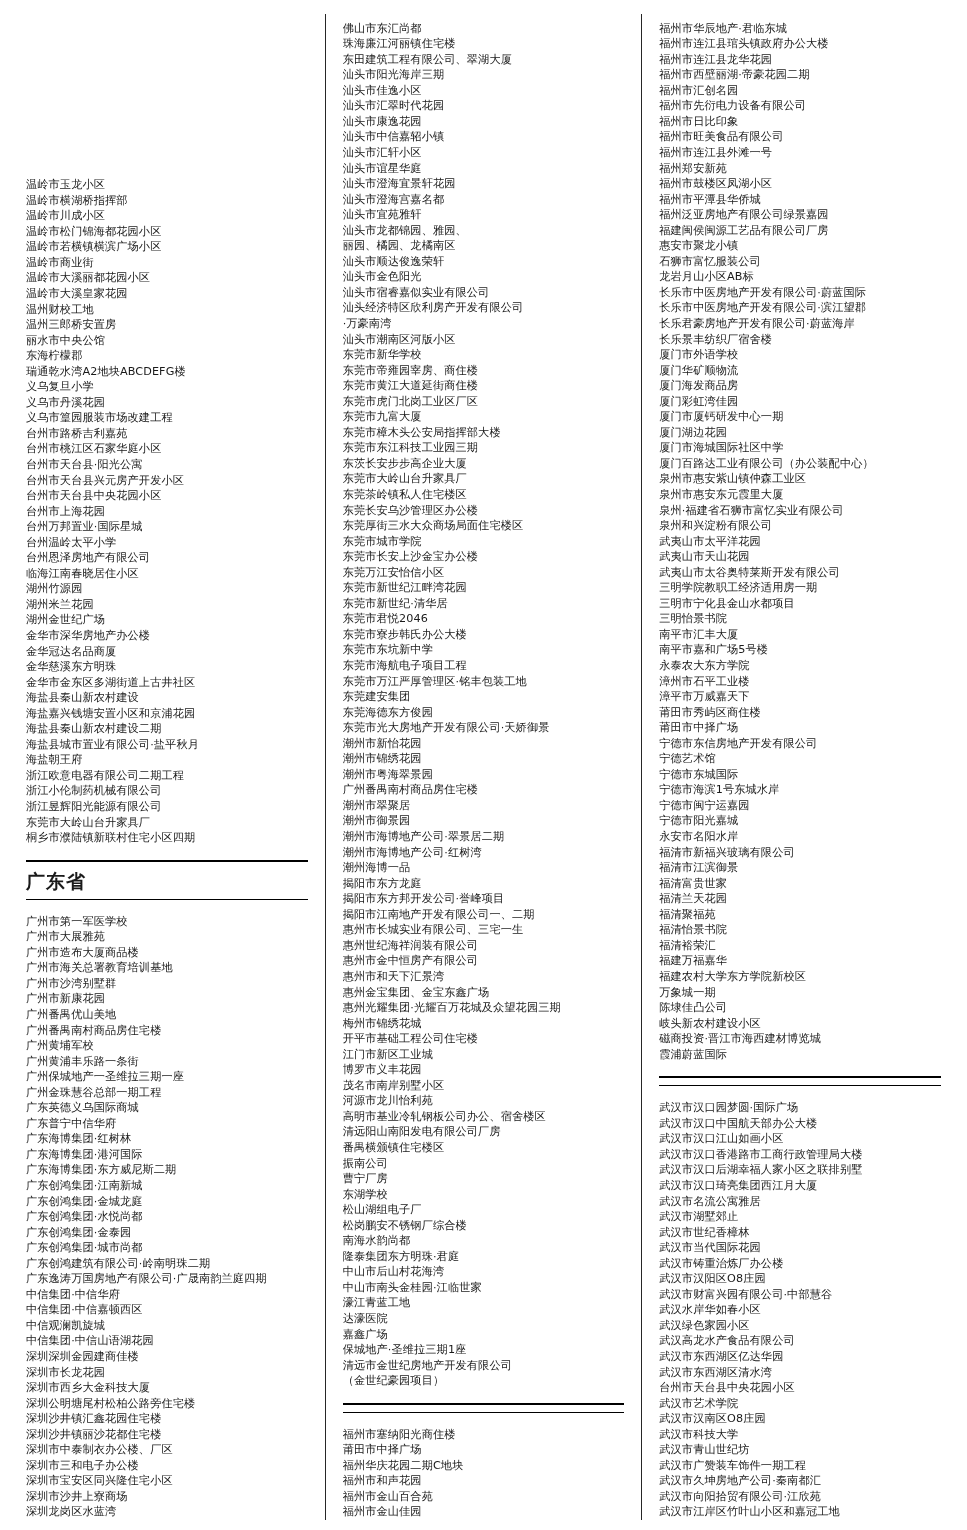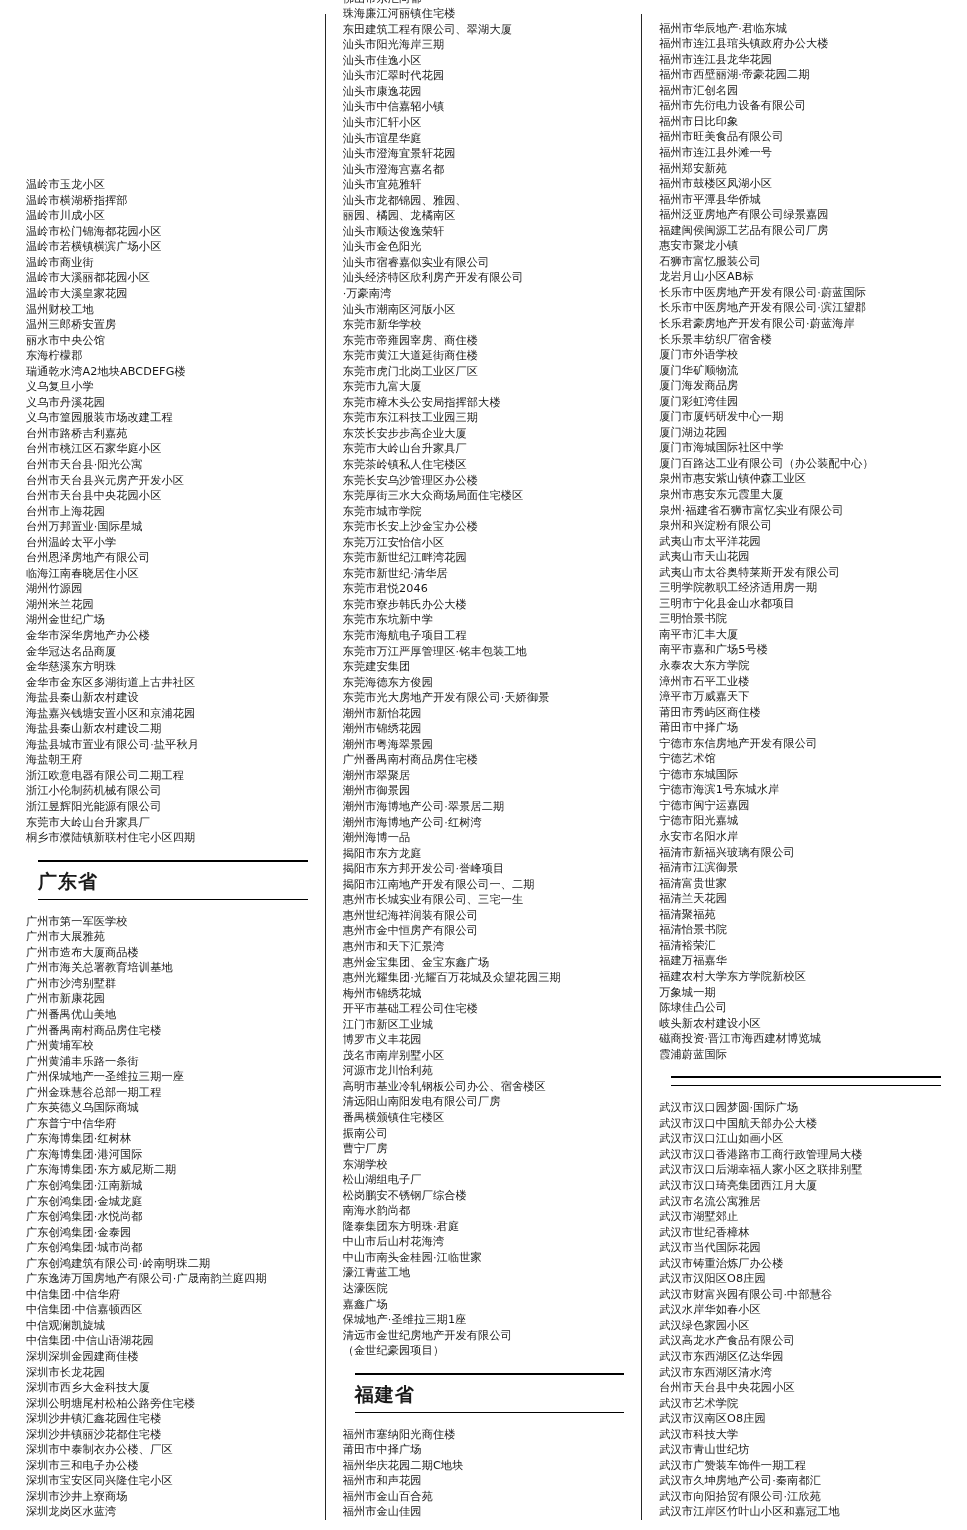--- a/index.html
+++ b/index.html
@@ -41,21 +41,20 @@
     line-height: 15.55px;
     letter-spacing: 0.1px;
     white-space: nowrap;
     overflow: hidden;
     text-overflow: clip;
   }
   .section-head {
     margin-top: 14px;
     margin-bottom: 9px;
     padding-bottom: 5px;
-    margin-left: 12px;
   }
   .section-head .rule-top {
     border-top: 2.2px solid #000;
     margin-bottom: 7px;
   }
   .section-head .title {
     font-size: 19px;
     font-weight: bold;
     line-height: 24px;
     letter-spacing: 1px;
@@ -250,21 +249,20 @@
         <div class="entry">中山市南头金桂园·江临世家</div>
         <div class="entry">濠江青蓝工地</div>
         <div class="entry">达濠医院</div>
         <div class="entry">嘉鑫广场</div>
         <div class="entry">保城地产·圣维拉三期1座</div>
         <div class="entry">清远市金世纪房地产开发有限公司</div>
         <div class="entry">（金世纪豪园项目）</div>
       </div>
       <div class="section-head">
         <div class="rule-top"></div>
-        <div class="title">福建省</div>
         <div class="rule-bottom"></div>
       </div>
       <div>
         <div class="entry">福州市塞纳阳光商住楼</div>
         <div class="entry">莆田市中择广场</div>
         <div class="entry">福州华庆花园二期C地块</div>
         <div class="entry">福州市和声花园</div>
         <div class="entry">福州市金山百合苑</div>
         <div class="entry">福州市金山佳园</div>
       </div>

